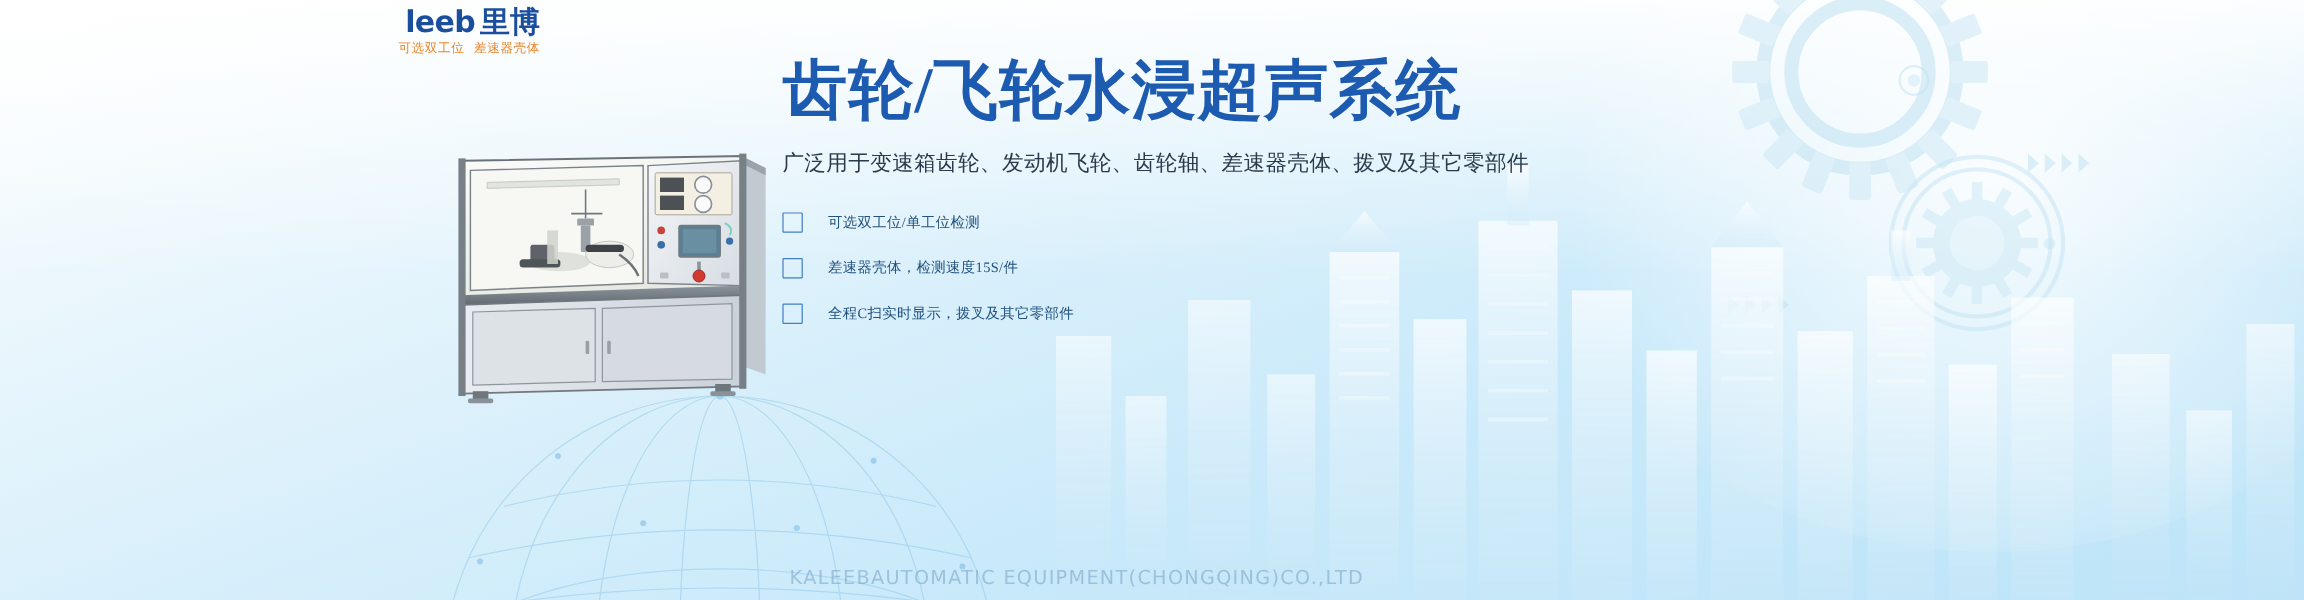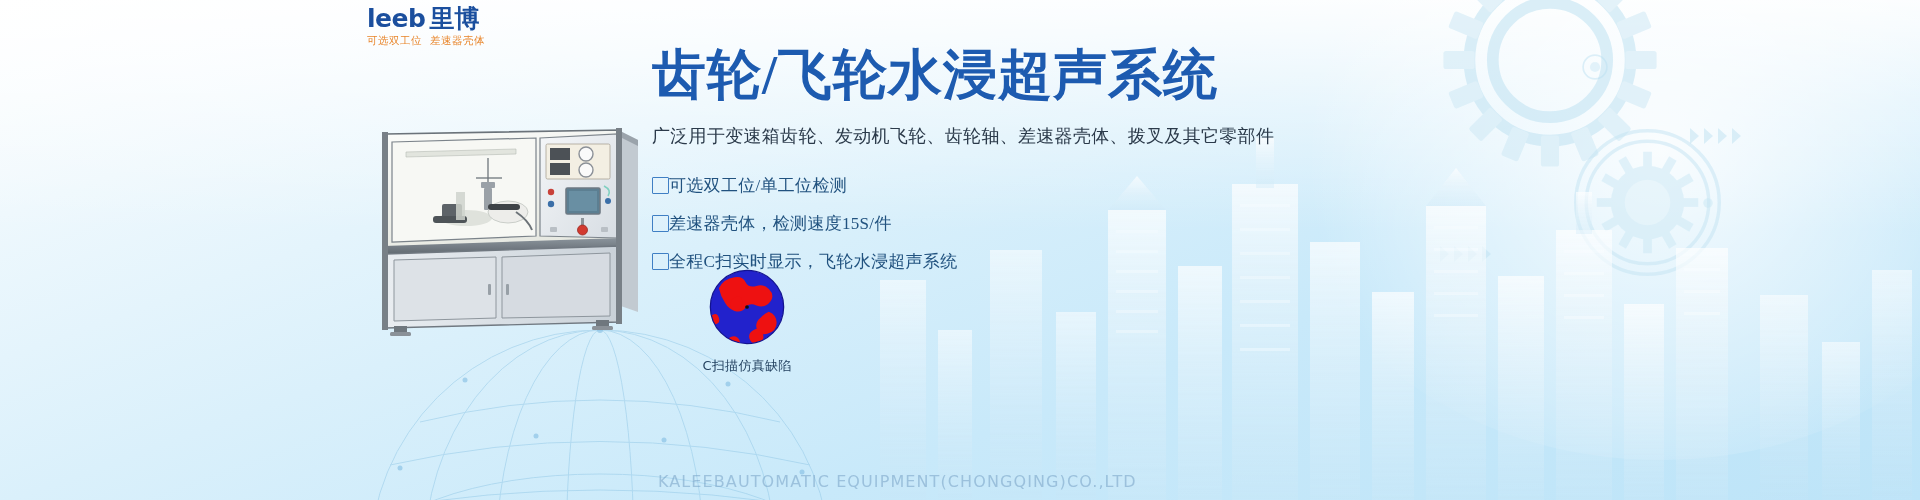--- a/index.html
+++ b/index.html
@@ -58,24 +58,24 @@
     left: 250px; bottom: -220px;
     width: 700px; height: 460px;
     opacity: 0.85;
   }
 
   .chevrons { position: absolute; opacity: 0.5; }
 
   
   .logo {
     position: absolute;
-    left: 367px;
+    left: 328px;
     top: 6px;
     width: 122px;
-    text-align: left;
+    text-align: right;
     line-height: 1;
   }
   .logo-main {
     font-size: 25px;
     font-weight: bold;
     color: #1b4f9e;
     letter-spacing: -0.5px;
     white-space: nowrap;
   }
   .logo-main .cn { margin-left: 4px; letter-spacing: 0px; }
@@ -133,21 +133,22 @@
   }
   .checkbox {
     width: 15px;
     height: 15px;
     border: 1.6px solid #3f7fc4;
     border-radius: 1px;
     background: transparent;
     flex: none;
   }
   .feature-label {
-    font-size: 17px;
+    margin-left: 21px;
+    font-size: 12px;
     color: #21527f;
     letter-spacing: 0.3px;
     white-space: nowrap;
   }
 
   
   .cscan {
     position: absolute;
     left: 672px;
     top: 268px;
@@ -453,43 +454,21 @@
       <div class="feature">
         <span class="checkbox"></span>
         <span class="feature-label">可选双工位/单工位检测</span>
       </div>
       <div class="feature">
         <span class="checkbox"></span>
         <span class="feature-label">差速器壳体，检测速度15S/件</span>
       </div>
       <div class="feature">
         <span class="checkbox"></span>
-        <span class="feature-label">全程C扫实时显示，飞轮水浸超声系统</span>
+        <span class="feature-label">全程C扫实时显示，拨叉及其它零部件</span>
       </div>
     </div>
   </div>
 
-  <div class="cscan">
-    <svg class="cscan-disc" viewBox="0 0 100 100">
-      <defs>
-        <clipPath id="discClip">
-            <circle cx="50" cy="50" r="47"></circle>
-          </clipPath>
-      </defs>
-      <g clip-path="url(#discClip)">
-        <circle cx="50" cy="50" r="47" fill="#2222cc"></circle>
-        <path d="M14 26 q6 -12 20 -14 q10 -2 14 6 q4 8 14 5 q10 -3 16 4 q8 8 2 16
-                 q-7 9 -18 5 q-9 -4 -14 3 q-5 7 -14 4 q-8 -3 -12 -10 q-6 -9 -8 -19 Z" fill="#ee1111"></path>
-        <path d="M41 36 q5 6 2 13 q-3 7 -9 5 q-6 -2 -5 -9 q1 -8 12 -9 Z" fill="#ee1111"></path>
-        <path d="M78 56 q10 4 10 14 q0 11 -11 14 q-10 3 -14 -5 q-4 -9 5 -16 q5 -5 10 -7 Z" fill="#ee1111"></path>
-        <path d="M62 78 q8 2 9 9 q1 7 -7 9 q-9 2 -11 -6 q-2 -8 9 -12 Z" fill="#ee1111"></path>
-        <path d="M30 88 q7 -2 10 4 q3 7 -4 9 q-8 2 -10 -5 q-2 -6 4 -8 Z" fill="#ee1111"></path>
-        <path d="M6 60 q6 -3 8 4 q2 7 -4 8 q-7 1 -8 -5 q-1 -5 4 -7 Z" fill="#ee1111"></path>
-      </g>
-      <circle cx="50" cy="50" r="47" fill="none" stroke="#13138f" stroke-width="1.6"></circle>
-      <circle cx="50" cy="50" r="2.4" fill="#111111"></circle>
-    </svg>
-    <div class="cscan-caption">C扫描仿真缺陷</div>
-  </div>
 
   <div class="company">KALEEBAUTOMATIC EQUIPMENT(CHONGQING)CO.,LTD</div>
 
 </div>
 
 </body></html>

